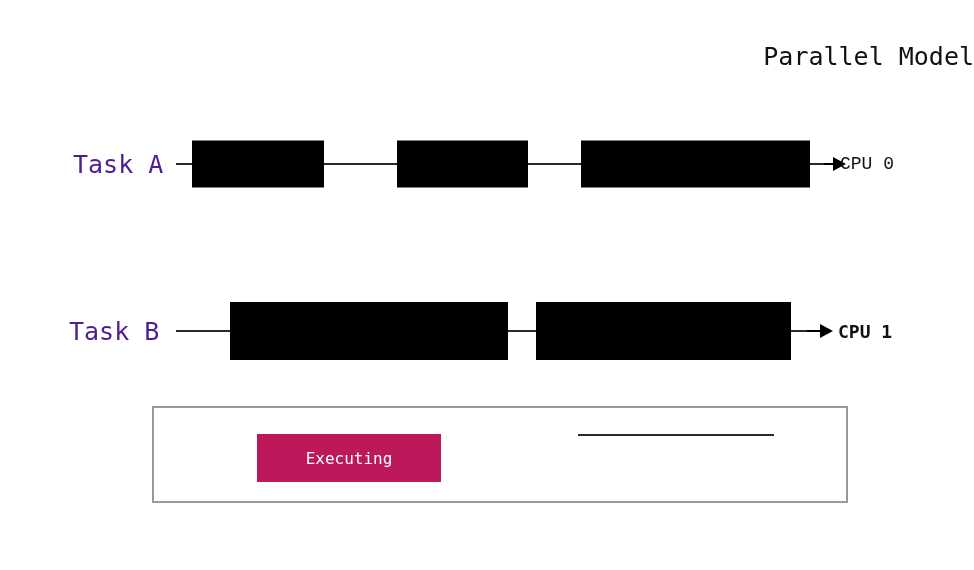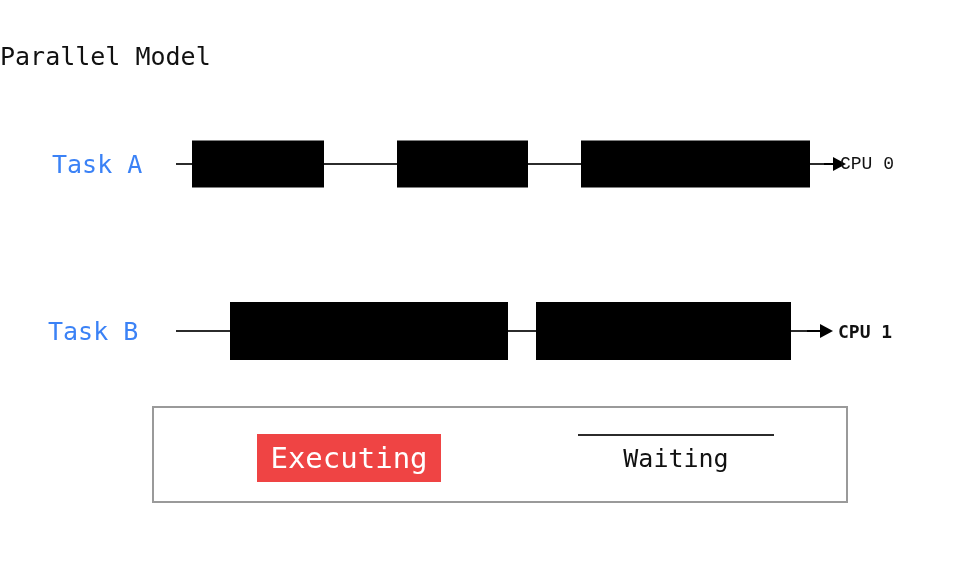--- a/index.html
+++ b/index.html
@@ -15,32 +15,33 @@
     width: 974px;
     height: 570px;
     background: #ffffff;
     overflow: hidden;
   }
   .title {
     position: absolute;
     left: 0;
     top: 42px;
     width: 974px;
-    text-align: left;
+    text-align: right;
     font-size: 25px;
     color: #111111;
     letter-spacing: 0px;
     white-space: pre;
   }
   .task-label {
     position: absolute;
     font-size: 25px;
-    color: #3b82f6;
+    color: #4c1d95;
     white-space: pre;
     transform: translateY(-50%);
+    margin-left: 21px;
   }
   .cpu-label {
     position: absolute;
     font-size: 18px;
     color: #111111;
     white-space: pre;
     transform: translateY(-50%);
   }
   .wait-line {
     position: absolute;
@@ -77,23 +78,23 @@
     border: 2px solid #9a9a9a;
     box-sizing: border-box;
     background: #ffffff;
   }
   .legend-swatch-exec {
     position: absolute;
     left: 257px;
     top: 434px;
     width: 184px;
     height: 48px;
-    background: #ef4444;
+    background: #be185d;
     color: #ffffff;
-    font-size: 29px;
+    font-size: 16px;
     display: flex;
     align-items: center;
     justify-content: center;
     white-space: pre;
   }
   .legend-wait-line {
     position: absolute;
     left: 578px;
     top: 434px;
     width: 196px;
@@ -140,15 +141,14 @@
       <div class="arrow-head" style="left: 820px; top: 331px;"></div>
       <div class="cpu-label" style="left: 838px; top: 331px; font-weight: bold;">CPU 1</div>
     </div>
 
   <div class="legend-box"></div>
 
   <div class="legend-swatch-exec">Executing</div>
 
   <div class="legend-wait-line"></div>
 
-  <div class="legend-wait-label">Waiting</div>
 
 </div>
 
 </body></html>

